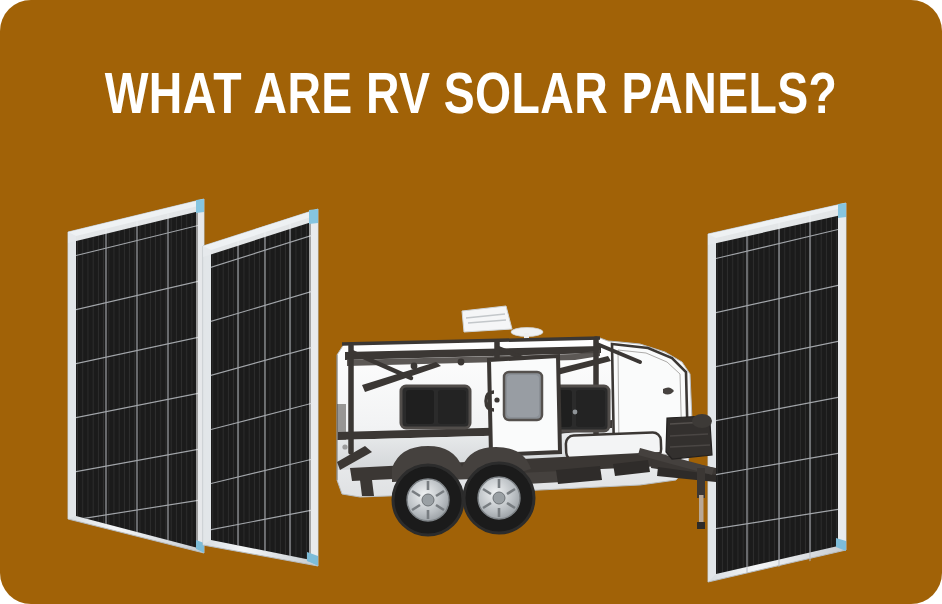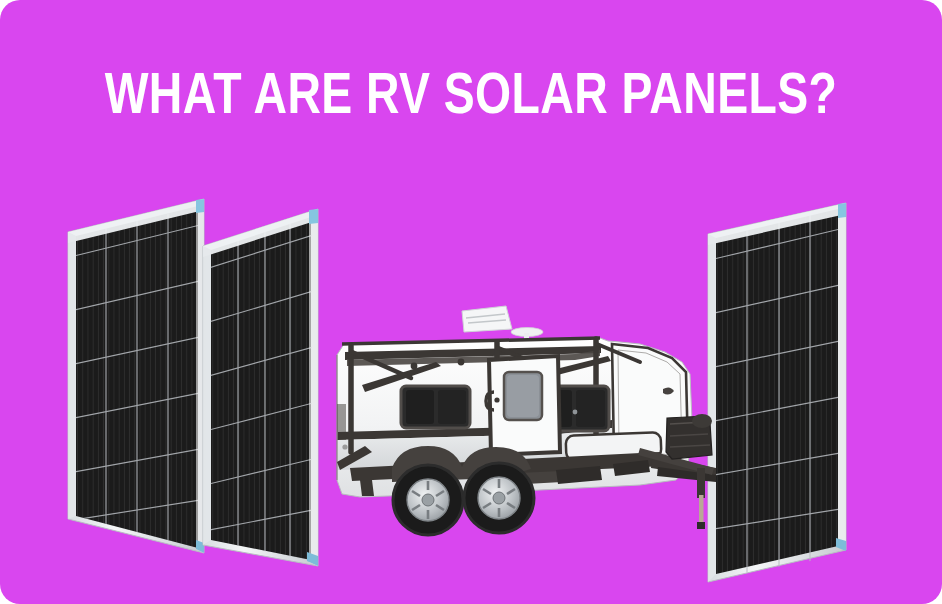--- a/index.html
+++ b/index.html
@@ -12,22 +12,22 @@
     width: 942px;
     height: 604px;
     overflow: hidden;
     font-family: "Liberation Sans", sans-serif;
   }
   #banner {
     position: absolute;
     left: 0; top: 0;
     width: 942px;
     height: 604px;
-    background: #d946ef;
-    border-radius: 20px;
+    background: #a16207;
+    border-radius: 31px;
     overflow: hidden;
   }
   #headline {
     position: absolute;
     left: 0;
     top: 62px;
     width: 942px;
     text-align: center;
     color: #ffffff;
     font-family: "Liberation Sans Narrow", "Liberation Sans", sans-serif;

